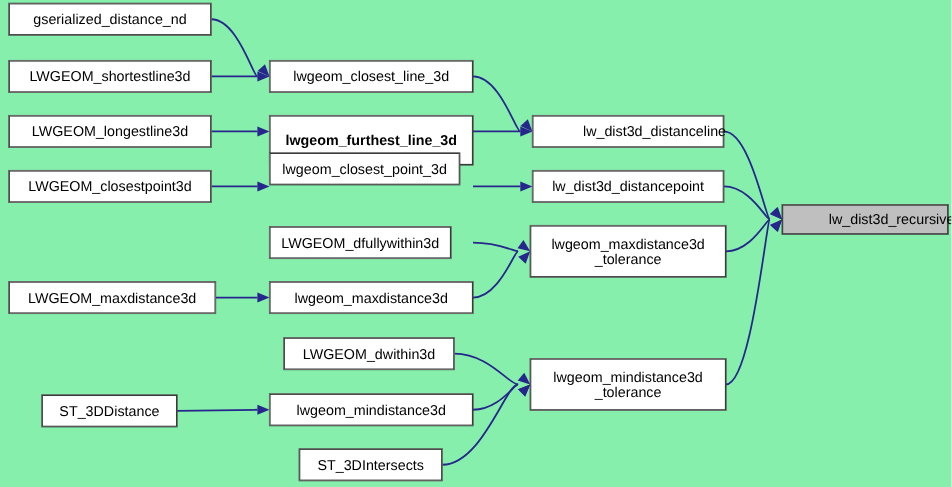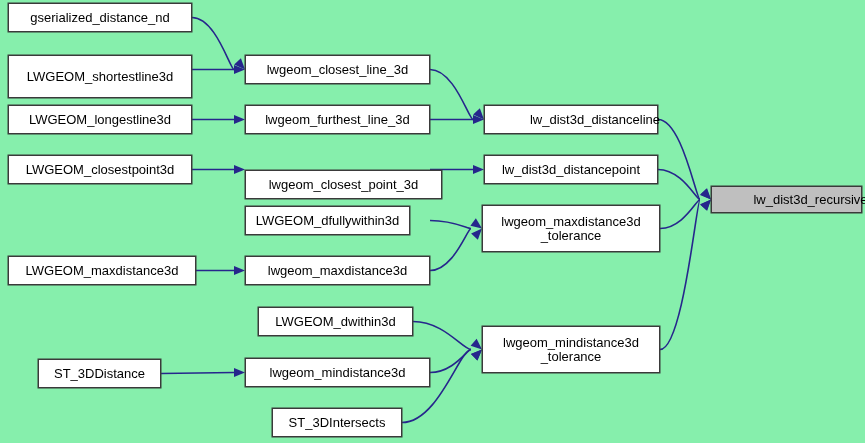--- a/index.html
+++ b/index.html
@@ -85,28 +85,28 @@
       <polygon points="0,-4.6 11,0 0,4.6" fill="#26268c" transform="translate(700,199.5) rotate(47.98855150097043,11,0)"></polygon>
       <path d="M 658 169.5 C 681.85 169.5, 696.16 199.5, 700 199.5" stroke="#26268c" stroke-width="1.6" fill="none"></path>
       <polygon points="0,-4.6 11,0 0,4.6" fill="#26268c" transform="translate(700,199.5) rotate(45.4881920303025,11,0)"></polygon>
       <path d="M 660 228.5 C 682.95 228.5, 696.72 199.5, 700 199.5" stroke="#26268c" stroke-width="1.6" fill="none"></path>
       <polygon points="0,-4.6 11,0 0,4.6" fill="#26268c" transform="translate(700,199.5) rotate(-45.95088995448415,11,0)"></polygon>
       <path d="M 660 349.5 C 682.95 349.5, 696.72 199.5, 700 199.5" stroke="#26268c" stroke-width="1.6" fill="none"></path>
       <polygon points="0,-4.6 11,0 0,4.6" fill="#26268c" transform="translate(700,199.5) rotate(-48.81103255457447,11,0)"></polygon>
     </svg>
   <div id="node-layer">
       <div class="gnode" style="left: 8px; top: 3px; width: 184px; height: 29px; border-color: rgb(58, 58, 58); background: rgb(255, 255, 255);"><span class="nlabel">gserialized_distance_nd</span></div>
-      <div class="gnode" style="left: 8px; top: 55px; width: 184px; height: 43px; border-color: rgb(58, 58, 58); background: rgb(255, 255, 255);"><span class="nlabel">LWGEOM_shortestline3d</span></div>
+      <div class="gnode" style="left: 8px; top: 55px; width: 184px; height: 29px; border-color: rgb(58, 58, 58); background: rgb(255, 255, 255);"><span class="nlabel">LWGEOM_shortestline3d</span></div>
       <div class="gnode" style="left: 8px; top: 105px; width: 184px; height: 29px; border-color: rgb(58, 58, 58); background: rgb(255, 255, 255); justify-content: center;"><span class="nlabel">LWGEOM_longestline3d</span></div>
       <div class="gnode" style="left: 8px; top: 155px; width: 184px; height: 29px; border-color: rgb(58, 58, 58); background: rgb(255, 255, 255);"><span class="nlabel">LWGEOM_closestpoint3d</span></div>
       <div class="gnode" style="left: 8px; top: 256px; width: 188px; height: 29px; border-color: rgb(58, 58, 58); background: rgb(255, 255, 255);"><span class="nlabel">LWGEOM_maxdistance3d</span></div>
       <div class="gnode" style="left: 38px; top: 359px; width: 123px; height: 29px; border-color: rgb(58, 58, 58); background: rgb(255, 255, 255); text-align: center;"><span class="nlabel">ST_3DDistance</span></div>
       <div class="gnode" style="left: 245px; top: 55px; width: 185px; height: 29px; border-color: rgb(58, 58, 58); background: rgb(255, 255, 255);"><span class="nlabel">lwgeom_closest_line_3d</span></div>
-      <div class="gnode" style="left: 245px; top: 105px; width: 185px; height: 29px; border-color: rgb(58, 58, 58); background: rgb(255, 255, 255);"><span class="nlabel">lwgeom_furthest_line_3d</span></div>
-      <div class="gnode" style="left: 245px; top: 170px; width: 197px; height: 29px; border-color: rgb(58, 58, 58); background: rgb(255, 255, 255);"><span class="nlabel">lwgeom_closest_point_3d</span></div>
+      <div class="gnode" style="left: 245px; top: 105px; width: 185px; height: 45px; border-color: rgb(58, 58, 58); background: rgb(255, 255, 255); font-weight: bold;"><span class="nlabel">lwgeom_furthest_line_3d</span></div>
+      <div class="gnode" style="left: 245px; top: 139px; width: 173px; height: 29px; border-color: rgb(58, 58, 58); background: rgb(255, 255, 255);"><span class="nlabel">lwgeom_closest_point_3d</span></div>
       <div class="gnode" style="left: 245px; top: 206px; width: 165px; height: 29px; border-color: rgb(58, 58, 58); background: rgb(255, 255, 255);"><span class="nlabel">LWGEOM_dfullywithin3d</span></div>
       <div class="gnode" style="left: 245px; top: 256px; width: 185px; height: 29px; border-color: rgb(58, 58, 58); background: rgb(255, 255, 255);"><span class="nlabel">lwgeom_maxdistance3d</span></div>
       <div class="gnode" style="left: 258px; top: 307px; width: 155px; height: 29px; border-color: rgb(58, 58, 58); background: rgb(255, 255, 255);"><span class="nlabel">LWGEOM_dwithin3d</span></div>
       <div class="gnode" style="left: 245px; top: 358px; width: 185px; height: 29px; border-color: rgb(58, 58, 58); background: rgb(255, 255, 255);"><span class="nlabel">lwgeom_mindistance3d</span></div>
       <div class="gnode" style="left: 272px; top: 408px; width: 130px; height: 29px; border-color: rgb(58, 58, 58); background: rgb(255, 255, 255);"><span class="nlabel">ST_3DIntersects</span></div>
       <div class="gnode" style="left: 484px; top: 105px; width: 174px; height: 29px; border-color: rgb(58, 58, 58); background: rgb(255, 255, 255); padding-left: 48px;"><span class="nlabel">lw_dist3d_distanceline</span></div>
       <div class="gnode" style="left: 484px; top: 155px; width: 174px; height: 29px; border-color: rgb(58, 58, 58); background: rgb(255, 255, 255);"><span class="nlabel">lw_dist3d_distancepoint</span></div>
       <div class="gnode" style="left: 482px; top: 205px; width: 178px; height: 47px; border-color: rgb(58, 58, 58); background: rgb(255, 255, 255);"><span class="nlabel">lwgeom_maxdistance3d
 _tolerance</span></div>
       <div class="gnode" style="left: 482px; top: 326px; width: 178px; height: 47px; border-color: rgb(58, 58, 58); background: rgb(255, 255, 255);"><span class="nlabel">lwgeom_mindistance3d

